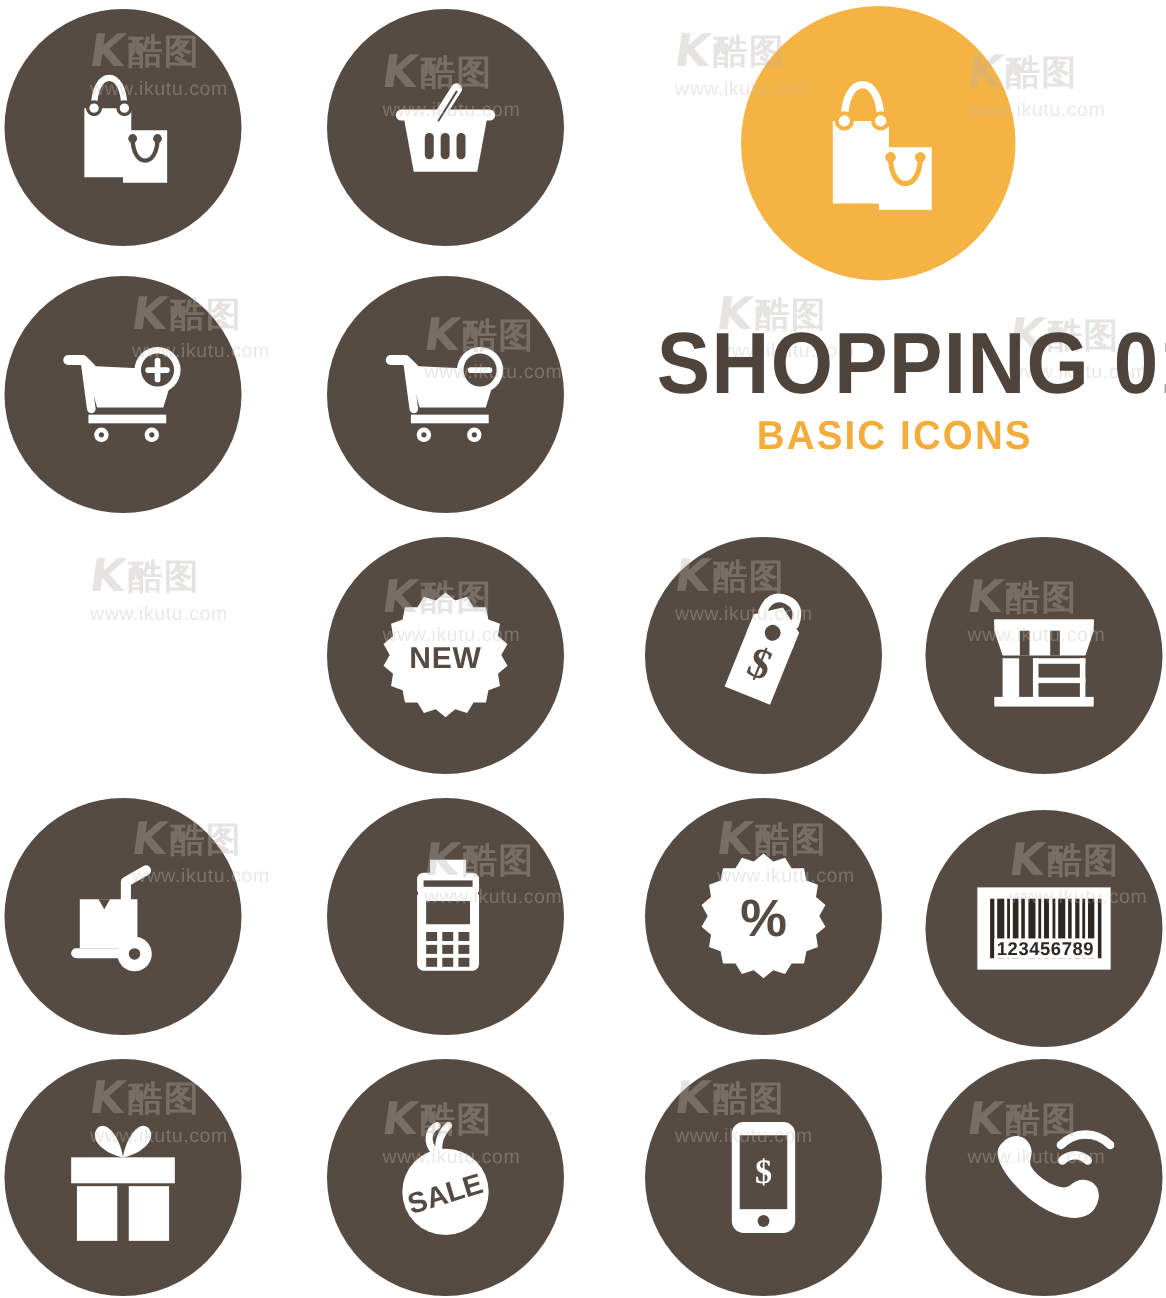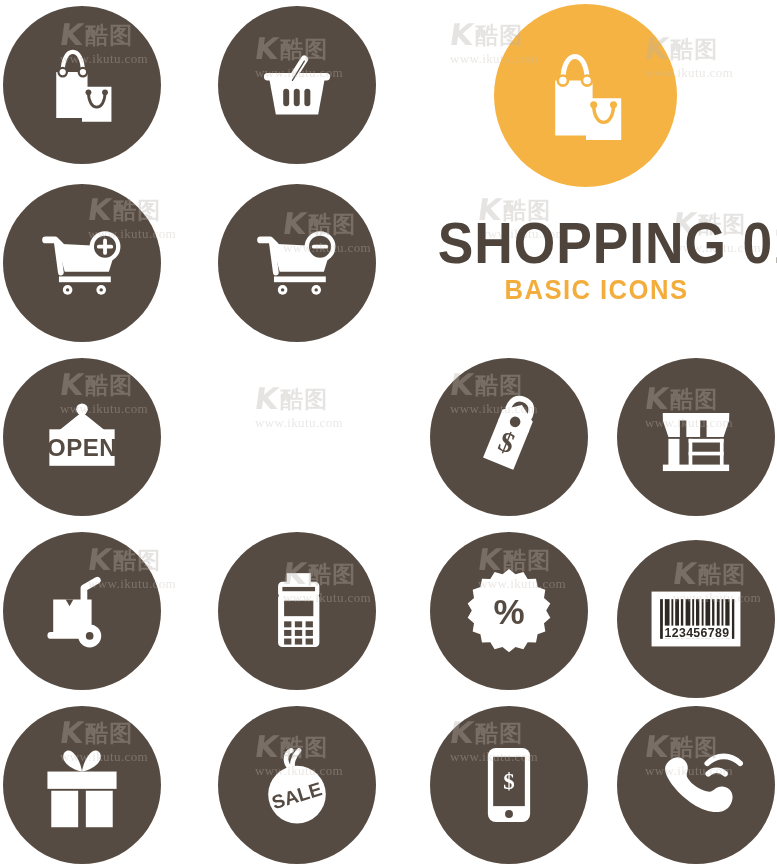--- a/index.html
+++ b/index.html
@@ -15,21 +15,21 @@
   .wm .wm-row{display:flex;align-items:center;}
   .wm .glyphK{
     font-family:"DejaVu Sans",sans-serif;font-size:30px;font-weight:700;
     color:#b9b2ab;line-height:1;transform:skewX(-8deg);margin-right:2px;
   }
   .wm .glyphCN{
     font-family:"DejaVu Sans",sans-serif;font-size:23px;font-weight:700;
     color:#b9b2ab;line-height:1;letter-spacing:1px;
   }
   .wm .wm-url{
-    font-family:Liberation Serif, serif;font-size:13px;color:#c3bcb5;
+    font-family:Liberation Sans, sans-serif;font-size:13px;color:#c3bcb5;
     letter-spacing:.4px;margin-top:1px;text-align:right;
   }
   .circle{
     position:absolute;border-radius:50%;background:#564b42;
     display:flex;align-items:center;justify-content:center;
     z-index:2;
   }
   .circle.accent{background:#f5b343;}
   .glyph{position:relative;z-index:3;}
 
@@ -129,31 +129,34 @@
         <circle cx="70" cy="78" r="5" fill="#fff"></circle>
         <circle cx="35" cy="78" r="1.8" fill="#564b42"></circle>
         <circle cx="70" cy="78" r="1.8" fill="#564b42"></circle>
         <circle cx="74" cy="33" r="16" fill="#fff"></circle>
         <circle cx="74" cy="33" r="11.5" fill="#564b42"></circle>
         <path d="M67.5 33 h13" stroke="#fff" stroke-width="4" stroke-linecap="round"></path>
       </svg>
     </span>
   </div>
 
-  <div class="circle" style="left:3px;top:358px;width:158px;height:158px;">
-    <span class="glyph">
-      <svg width="96" height="96" viewBox="0 0 100 100">
-        <circle cx="50" cy="21" r="6" fill="#fff"></circle>
-        <path d="M50 24 L25 44 h50 z" fill="#fff"></path>
-        <rect x="16" y="42" width="68" height="38" fill="#fff"></rect>
-        <text x="50" y="70" text-anchor="middle" font-family="Liberation Sans, sans-serif" font-size="25" font-weight="700" fill="#564b42" letter-spacing="0.5">OPEN</text>
-      </svg>
-    </span>
-  </div>
-
+
+  <div class="circle" style="left:218px;top:358px;width:158px;height:158px;">
+    <span class="glyph">
+      <svg width="100" height="100" viewBox="0 0 100 100">
+        <path id="starburst1" fill="#fff" d="
+          M50 8
+          L56.5 13.3 L64.4 10.9 L68.7 17.9 L77 17.8 L78.6 26 L86.3 28.8 L85 37 L91.3 42.4 L87.2 49.6
+          L91.3 56.8 L85 62.2 L86.3 70.4 L78.6 73.2 L77 81.4 L68.7 81.3 L64.4 88.3 L56.5 85.9 L50 91.2
+          L43.5 85.9 L35.6 88.3 L31.3 81.3 L23 81.4 L21.4 73.2 L13.7 70.4 L15 62.2 L8.7 56.8 L12.8 49.6
+          L8.7 42.4 L15 37 L13.7 28.8 L21.4 26 L23 17.8 L31.3 17.9 L35.6 10.9 L43.5 13.3 Z"></path>
+        <text x="50" y="58" text-anchor="middle" font-family="Liberation Sans, sans-serif" font-size="20" font-weight="700" fill="#564b42" letter-spacing="0.5">NEW</text>
+      </svg>
+    </span>
+  </div>
 
   <div class="circle" style="left:430px;top:358px;width:158px;height:158px;">
     <span class="glyph">
       <svg width="96" height="96" viewBox="0 0 100 100">
         <g transform="rotate(22 50 50)">
           <path d="M33 32 h34 v44 l-17 12 l-17 -12 z" fill="#fff" transform="rotate(180 50 56)"></path>
           <path d="M50 14 L33 26 v12 h34 v-12 z" fill="#fff"></path>
           <path d="M38 22 c0 -9 4 -14 12 -14 c8 0 12 5 12 14" fill="none" stroke="#fff" stroke-width="6" stroke-linecap="round"></path>
           <circle cx="50" cy="33" r="5.5" fill="#564b42"></circle>
           <text x="50" y="66" text-anchor="middle" font-family="Liberation Serif, serif" font-size="30" font-weight="700" fill="#564b42">$</text>

